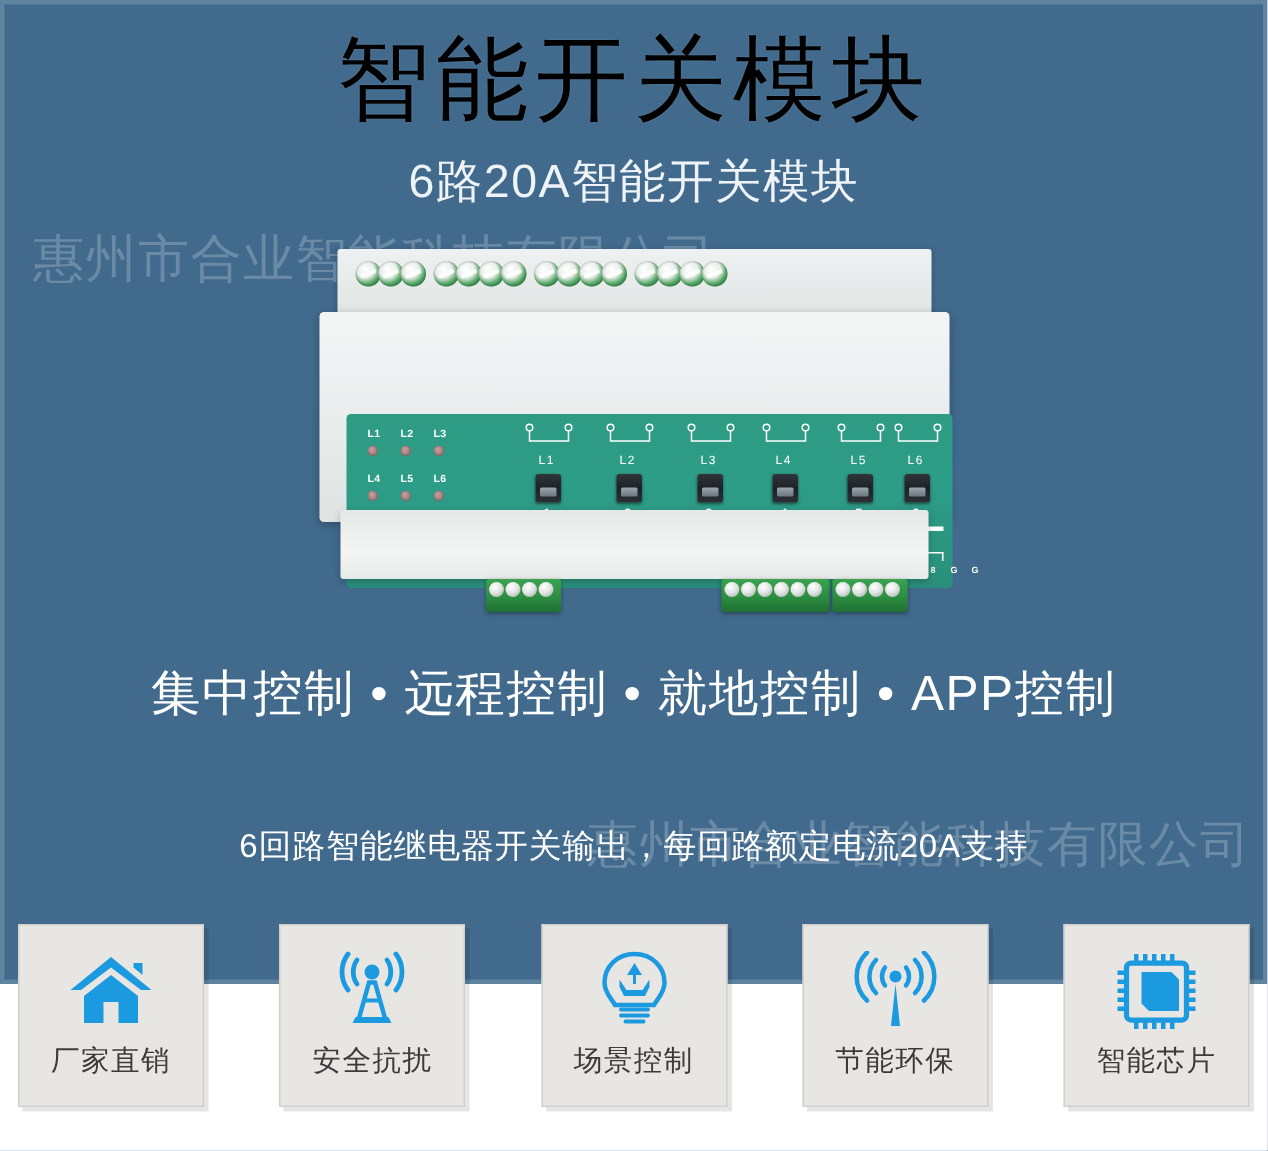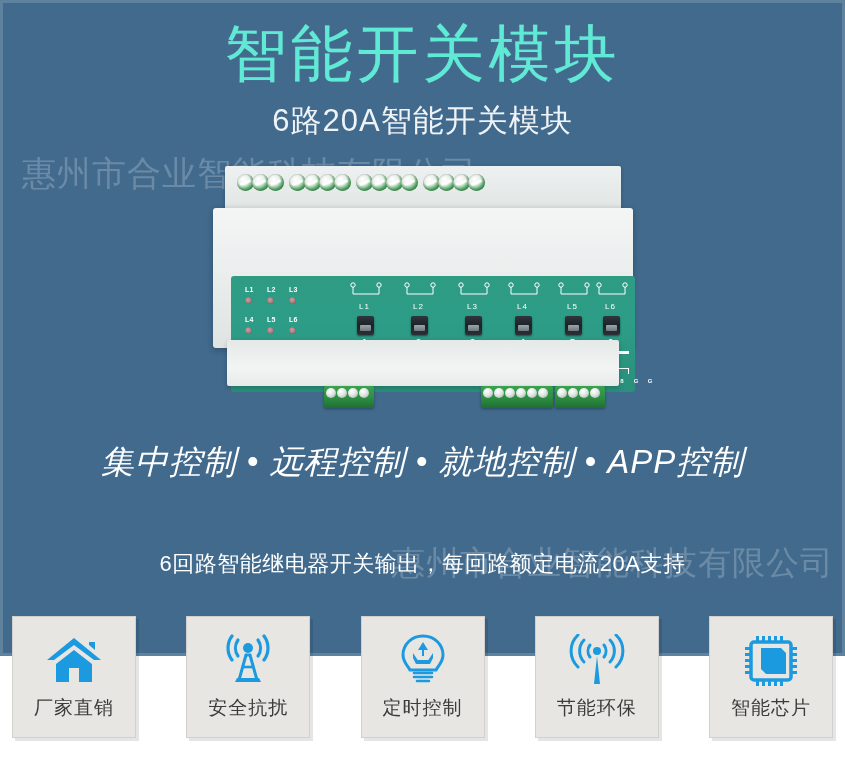--- a/index.html
+++ b/index.html
@@ -33,21 +33,21 @@
   
   .title-main {
     position: absolute;
     left: 0; top: 18px;
     width: 845px;
     text-align: center;
     font-size: 62px;
     line-height: 72px;
     letter-spacing: 4px;
     font-weight: 400;
-    color: #5eead4;
+    color: #000000;
     text-shadow: 0 0 1px rgba(255,255,255,.25);
   }
   .title-sub {
     position: absolute;
     left: 0; top: 100px;
     width: 845px;
     text-align: center;
     font-size: 31px;
     line-height: 42px;
     letter-spacing: 1px;
@@ -263,21 +263,21 @@
   }
 
   
   .feature-line {
     position:absolute;
     left:0; width:845px;
     text-align:center;
     color:#ffffff;
     white-space: nowrap;
   }
-  #feature-line-1 { top: 440px; font-size: 33px; line-height: 44px; letter-spacing: 1px; font-style: italic; }
+  #feature-line-1 { top: 440px; font-size: 33px; line-height: 44px; letter-spacing: 1px; }
   #feature-line-2 { top: 487px; font-size: 33px; line-height: 44px; letter-spacing: 1px; }
   #feature-line-3 { top: 548px; font-size: 22px; line-height: 32px; color:#ffffff; letter-spacing: .5px; text-align: center; }
 
   
   #badges {
     position:absolute;
     left: 12px; top: 616px;
     width: 821px; height: 122px;
     display:flex;
     justify-content: space-between;
@@ -562,21 +562,21 @@
       <div class="badge-icon">
         <svg width="58" height="52" viewBox="0 0 58 52">
           <path d="M29 2 C17 2 9 11 9 21 C9 28 14 32 16 36 L42 36 C44 32 49 28 49 21 C49 11 41 2 29 2 Z" fill="none" stroke="#1b9ae0" stroke-width="3"></path>
           <path d="M20 39 L38 39 M20 43 L38 43 M23 47 L35 47" stroke="#1b9ae0" stroke-width="2.6" stroke-linecap="round"></path>
           <path d="M29 8 L34 16 L30 16 L30 22 L28 22 L28 16 L24 16 Z" fill="#1b9ae0"></path>
           <path d="M19 19 L25 28 L22 30 L19 24 Z" fill="#1b9ae0"></path>
           <path d="M39 19 L33 28 L36 30 L39 24 Z" fill="#1b9ae0"></path>
           <path d="M22 30 L36 30 L34 26 L24 26 Z" fill="#1b9ae0"></path>
         </svg>
       </div>
-      <div class="badge-label">定时控制</div>
+      <div class="badge-label">场景控制</div>
     </div>
 
     <div class="badge">
       <div class="badge-icon">
         <svg width="58" height="52" viewBox="0 0 58 52">
           <circle cx="29" cy="17" r="4" fill="#1b9ae0"></circle>
           <path d="M22 11 A10 10 0 0 0 22 23" fill="none" stroke="#1b9ae0" stroke-width="3" stroke-linecap="round"></path>
           <path d="M36 11 A10 10 0 0 1 36 23" fill="none" stroke="#1b9ae0" stroke-width="3" stroke-linecap="round"></path>
           <path d="M16 6 A16 16 0 0 0 16 28" fill="none" stroke="#1b9ae0" stroke-width="3" stroke-linecap="round"></path>
           <path d="M42 6 A16 16 0 0 1 42 28" fill="none" stroke="#1b9ae0" stroke-width="3" stroke-linecap="round"></path>

